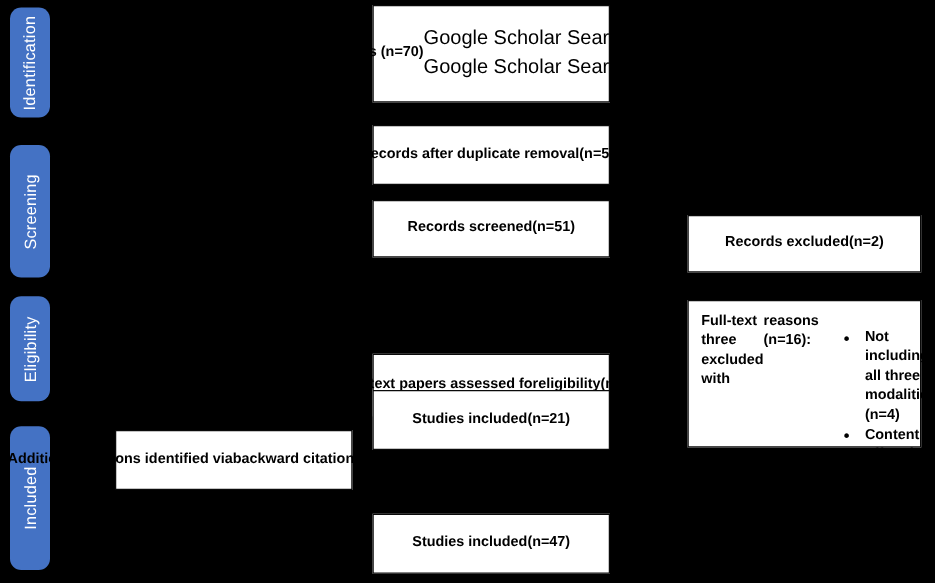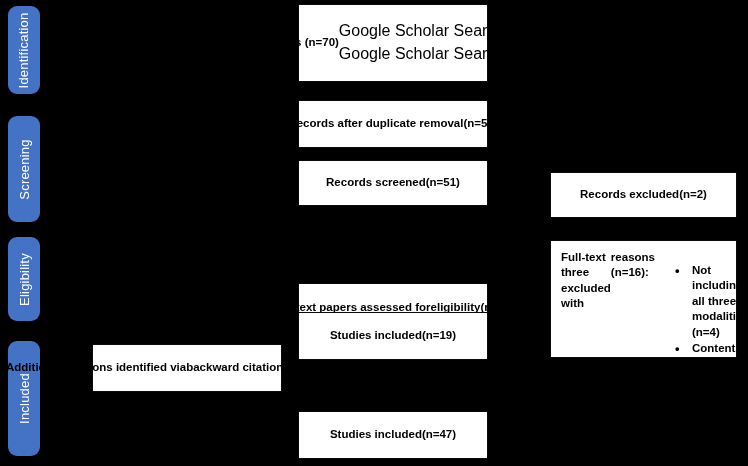--- a/index.html
+++ b/index.html
@@ -167,21 +167,21 @@
   </div>
 
   <div class="flow-box" style="left:298px; top:240px; width:190px; height:50px;margin-top:43px;">
     <div class="box-line">Full-text papers assessed for</div>
     <div class="box-line">eligibility</div>
     <div class="box-line">(n=47)</div>
   </div>
 
   <div class="flow-box" style="left:298px; top:312px; width:190px; height:48px;">
     <div class="box-line">Studies included</div>
-    <div class="box-line">(n=19)</div>
+    <div class="box-line">(n=21)</div>
   </div>
 
   <div class="flow-box" style="left:298px; top:411px; width:190px; height:48px;">
     <div class="box-line">Studies included</div>
     <div class="box-line">(n=47)</div>
   </div>
 
   <div class="flow-box" style="left:550px; top:172px; width:187px; height:46px;">
     <div class="box-line">Records excluded</div>
     <div class="box-line">(n=2)</div>

